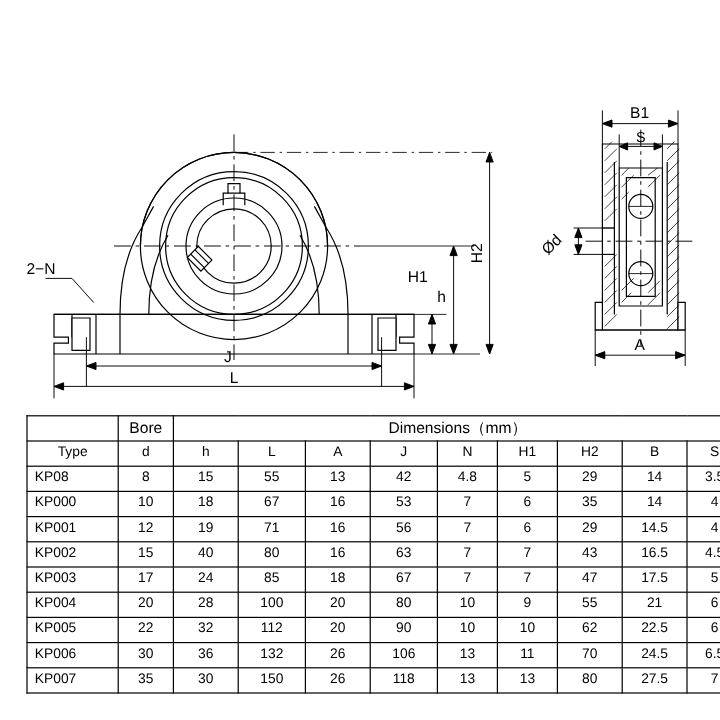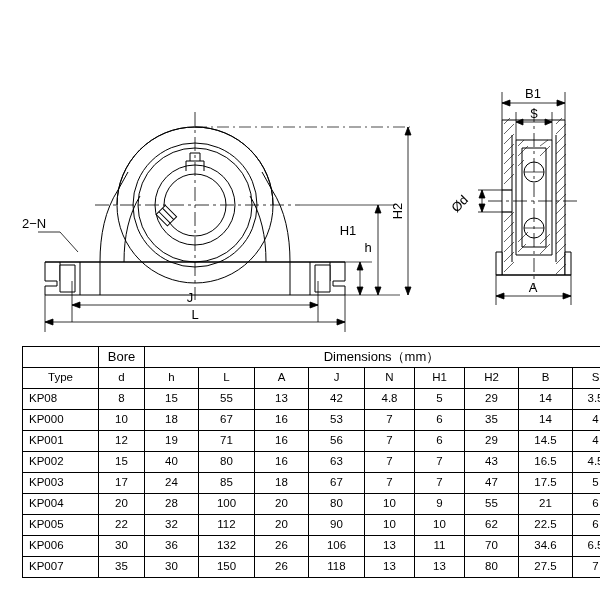--- a/index.html
+++ b/index.html
@@ -381,21 +381,21 @@
       <tr>
         <td class="type-cell">KP006</td>
         <td>30</td>
         <td>36</td>
         <td>132</td>
         <td>26</td>
         <td>106</td>
         <td>13</td>
         <td>11</td>
         <td>70</td>
-        <td>34.6</td>
+        <td>24.5</td>
         <td>6.5</td>
       </tr>
       <tr>
         <td class="type-cell">KP007</td>
         <td>35</td>
         <td>30</td>
         <td>150</td>
         <td>26</td>
         <td>118</td>
         <td>13</td>

